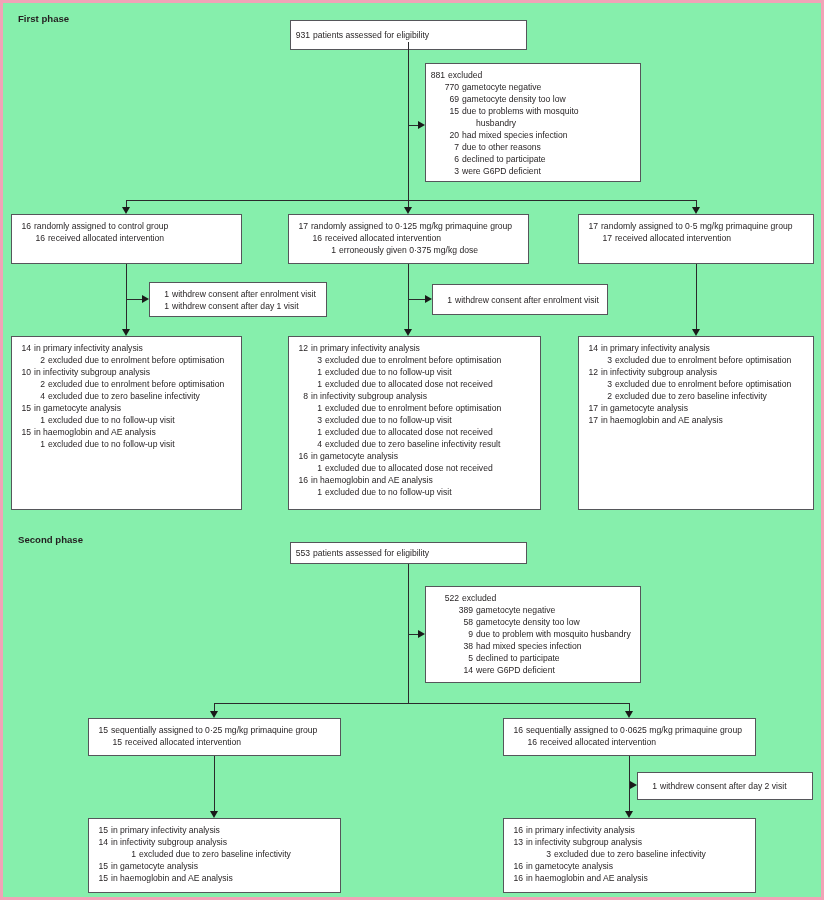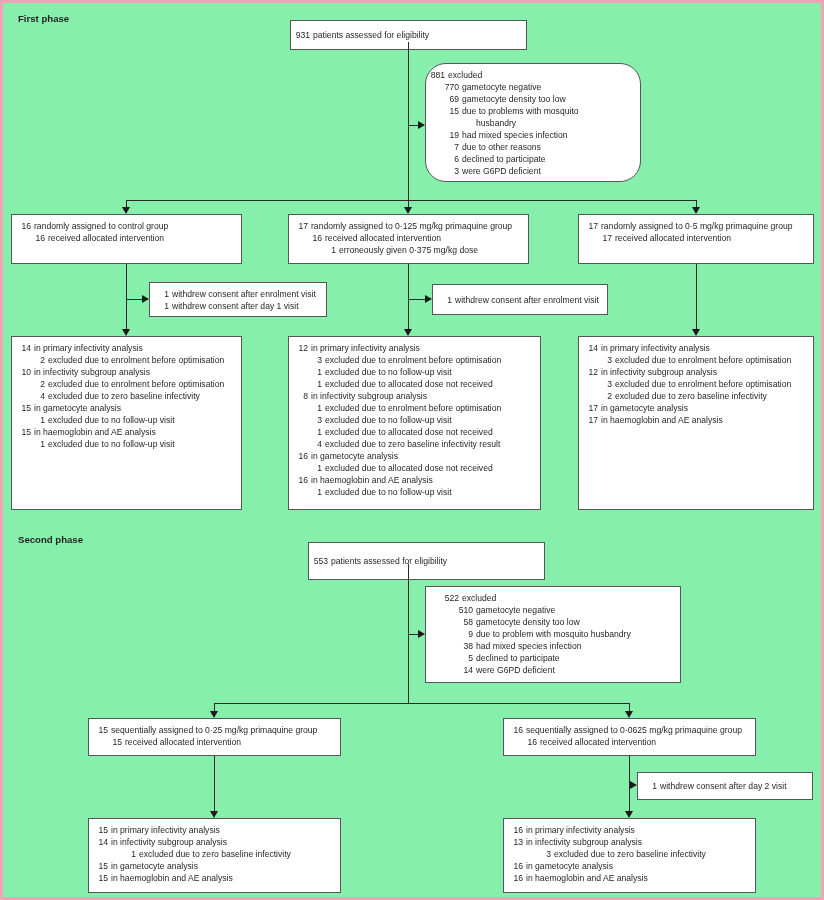--- a/index.html
+++ b/index.html
@@ -32,21 +32,21 @@
 
   <div class="phase-label" style="left:15px;top:10px;">First phase</div>
   <div class="phase-label" style="left:15px;top:531px;">Second phase</div>
 
   <div class="box c1" style="left:287px;top:17px;width:237px;height:30px;">
       <div class="ln">
         <span class="num l0">931</span>
         <span class="txt">patients assessed for eligibility</span>
       </div>
     </div>
-  <div class="box" style="left:422px;top:60px;width:216px;height:119px;border-radius:21px;">
+  <div class="box" style="left:422px;top:60px;width:216px;height:119px;">
       <div class="ln">
         <span class="num l0">881</span>
         <span class="txt">excluded</span>
       </div>
       <div class="ln">
         <span class="num l1">770</span>
         <span class="txt">gametocyte negative</span>
       </div>
       <div class="ln">
         <span class="num l1">69</span>
@@ -54,21 +54,21 @@
       </div>
       <div class="ln">
         <span class="num l1">15</span>
         <span class="txt">due to problems with mosquito</span>
       </div>
       <div class="ln">
         <span class="num l2"></span>
         <span class="txt">husbandry</span>
       </div>
       <div class="ln">
-        <span class="num l1">19</span>
+        <span class="num l1">20</span>
         <span class="txt">had mixed species infection</span>
       </div>
       <div class="ln">
         <span class="num l1">7</span>
         <span class="txt">due to other reasons</span>
       </div>
       <div class="ln">
         <span class="num l1">6</span>
         <span class="txt">declined to participate</span>
       </div>
@@ -246,33 +246,33 @@
       <div class="ln">
         <span class="num l0">17</span>
         <span class="txt">in gametocyte analysis</span>
       </div>
       <div class="ln">
         <span class="num l0">17</span>
         <span class="txt">in haemoglobin and AE analysis</span>
       </div>
     </div>
 
-  <div class="box c1" style="left:305px;top:539px;width:237px;height:38px;">
+  <div class="box c1" style="left:287px;top:539px;width:237px;height:22px;">
       <div class="ln">
         <span class="num l0">553</span>
         <span class="txt">patients assessed for eligibility</span>
       </div>
     </div>
-  <div class="box" style="left:422px;top:583px;width:256px;height:97px;padding-left:18px;">
+  <div class="box" style="left:422px;top:583px;width:216px;height:97px;padding-left:18px;">
       <div class="ln">
         <span class="num l0">522</span>
         <span class="txt">excluded</span>
       </div>
       <div class="ln">
-        <span class="num l1">510</span>
+        <span class="num l1">389</span>
         <span class="txt">gametocyte negative</span>
       </div>
       <div class="ln">
         <span class="num l1">58</span>
         <span class="txt">gametocyte density too low</span>
       </div>
       <div class="ln">
         <span class="num l1">9</span>
         <span class="txt">due to problem with mosquito husbandry</span>
       </div>

